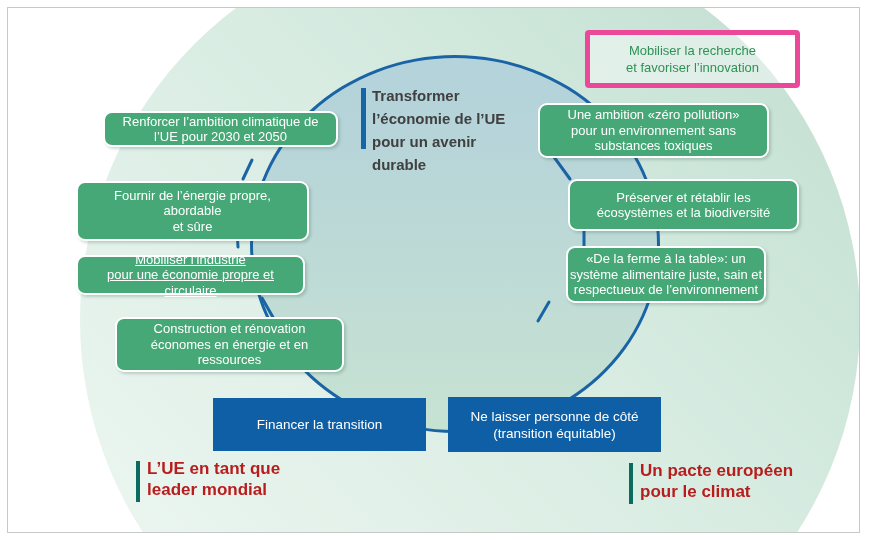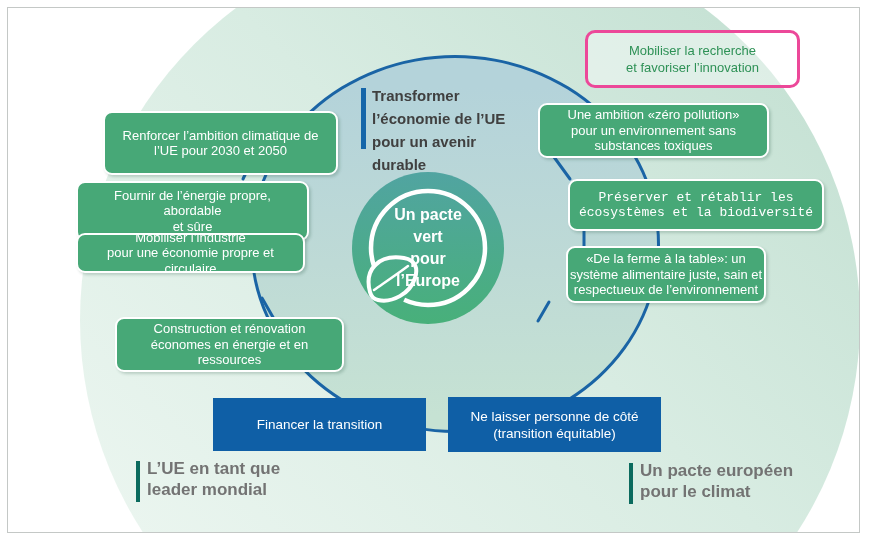--- a/index.html
+++ b/index.html
@@ -19,33 +19,33 @@
 
   .gbox{position:absolute;display:flex;align-items:center;justify-content:center;
         text-align:center;white-space:pre-line;color:#fff;font-size:13px;line-height:15.5px;
         background:#47a877;border:2px solid #fff;border-radius:9px;box-sizing:border-box;
         box-shadow:2px 2px 3px rgba(30,80,60,.22);}
   .bbox{position:absolute;display:flex;align-items:center;justify-content:center;
         text-align:center;white-space:pre-line;color:#fff;font-size:13.5px;line-height:17px;
         background:#0f5fa6;box-sizing:border-box;}
   .obox{position:absolute;display:flex;align-items:center;justify-content:center;
         text-align:center;white-space:pre-line;color:#2e9156;font-size:13px;line-height:17px;
-        background:rgba(255,255,255,.42);border:3px solid #ec4899;border-radius:10px;
+        background:rgba(255,255,255,.42);border:5px solid #ec4899;border-radius:4px;
         box-sizing:border-box;}
 
   .medallion{position:absolute;left:352px;top:172px;width:152px;height:152px;}
   .medallion svg{position:absolute;left:0;top:0;}
   .medallion .label{position:absolute;left:0;top:0;width:152px;height:152px;
         display:flex;align-items:center;justify-content:center;text-align:center;
         white-space:pre-line;color:#fff;font-weight:bold;font-size:16px;line-height:22px;}
 
   .caption{position:absolute;color:#404040;font-weight:bold;font-size:15px;line-height:23px;
            white-space:pre-line;}
   .caption-bar{position:absolute;background:#1566a9;}
-  .footer-label{position:absolute;color:#737373;font-weight:bold;font-size:17px;
+  .footer-label{position:absolute;color:#b91c1c;font-weight:bold;font-size:17px;
                 line-height:20.5px;white-space:pre-line;}
   .footer-bar{position:absolute;background:#0b6b5e;}
 </style>
 </head>
 <body>
 
 <div class="frame">
  <div class="canvas">
 
   <div class="big-circle"></div>
@@ -55,72 +55,54 @@
     <g stroke="#1a64a5" stroke-width="3" stroke-linecap="round">
       <line x1="252" y1="160" x2="243" y2="179"></line>
       <line x1="237" y1="230" x2="238" y2="247"></line>
       <line x1="262" y1="298" x2="274" y2="319"></line>
       <line x1="554" y1="157" x2="570" y2="179"></line>
       <line x1="584" y1="231" x2="584" y2="247"></line>
       <line x1="549" y1="302" x2="538" y2="321"></line>
     </g>
   </svg>
 
-  <div class="gbox" style="left:103px;top:111px;width:235px;height:64px;">Renforcer l’ambition climatique de
+  <div class="gbox" style="left:103px;top:111px;width:235px;height:36px;">Renforcer l’ambition climatique de
 l’UE pour 2030 et 2050</div>
   <div class="gbox" style="left:76px;top:181px;width:233px;height:60px;">Fournir de l’énergie propre,
 abordable
 et sûre</div>
-  <div class="gbox" style="left:76px;top:233px;width:229px;height:40px;">Mobiliser l’industrie
+  <div class="gbox" style="left:76px;top:255px;width:229px;height:40px;text-decoration:underline;">Mobiliser l’industrie
 pour une économie propre et
 circulaire</div>
   <div class="gbox" style="left:115px;top:317px;width:229px;height:55px;">Construction et rénovation
 économes en énergie et en
 ressources</div>
 
   <div class="gbox" style="left:538px;top:103px;width:231px;height:55px;">Une ambition «zéro pollution»
 pour un environnement sans
 substances toxiques</div>
-  <div class="gbox" style="left:568px;top:179px;width:256px;height:52px;font-family:Liberation Mono, monospace;">Préserver et rétablir les
+  <div class="gbox" style="left:568px;top:179px;width:231px;height:52px;">Préserver et rétablir les
 écosystèmes et la biodiversité</div>
   <div class="gbox" style="left:566px;top:246px;width:200px;height:57px;">«De la ferme à la table»: un
 système alimentaire juste, sain et
 respectueux de l’environnement</div>
 
   <div class="bbox" style="left:213px;top:398px;width:213px;height:53px;">Financer la transition</div>
   <div class="bbox" style="left:448px;top:397px;width:213px;height:55px;">Ne laisser personne de côté
 (transition équitable)</div>
 
   <div class="obox" style="left:585px;top:30px;width:215px;height:58px;">Mobiliser la recherche
 et favoriser l’innovation</div>
 
   <div class="caption-bar" style="left:361px;top:88px;width:4.5px;height:61px;"></div>
   <div class="caption" style="left:372px;top:84px;width:165px;">Transformer
 l’économie de l’UE
 pour un avenir
 durable</div>
 
-  <div class="medallion">
-    <svg viewBox="0 0 152 152" width="152" height="152">
-      <defs>
-        <linearGradient id="mg" x1="0" y1="0" x2="0" y2="1">
-          <stop offset="0" stop-color="#51a4a1"></stop>
-          <stop offset="1" stop-color="#48b07a"></stop>
-        </linearGradient>
-      </defs>
-      <circle cx="76" cy="76" r="76" fill="url(#mg)"></circle>
-      <circle cx="76" cy="76" r="57" fill="none" stroke="#ffffff" stroke-width="4.5" stroke-dasharray="114 45 199"></circle>
-      <path d="M18,120 C12,98 26,82 52,86 C64,88 66,97 63,106 C58,122 40,131 26,128 C21,127 19,124 18,120 Z" fill="none" stroke="#ffffff" stroke-width="4" stroke-linejoin="round"></path>
-      <path d="M22,118 C32,111 44,103 56,94" fill="none" stroke="#ffffff" stroke-width="2.5" stroke-linecap="round"></path>
-    </svg>
-    <div class="label">Un pacte
-vert
-pour
-l’Europe</div>
-  </div>
 
   <div class="footer-bar" style="left:136px;top:461px;width:4px;height:41px;"></div>
   <div class="footer-label" style="left:147px;top:459px;">L’UE en tant que
 leader mondial</div>
 
   <div class="footer-bar" style="left:629px;top:463px;width:4px;height:41px;"></div>
   <div class="footer-label" style="left:640px;top:461px;">Un pacte européen
 pour le climat</div>
 
  </div>

